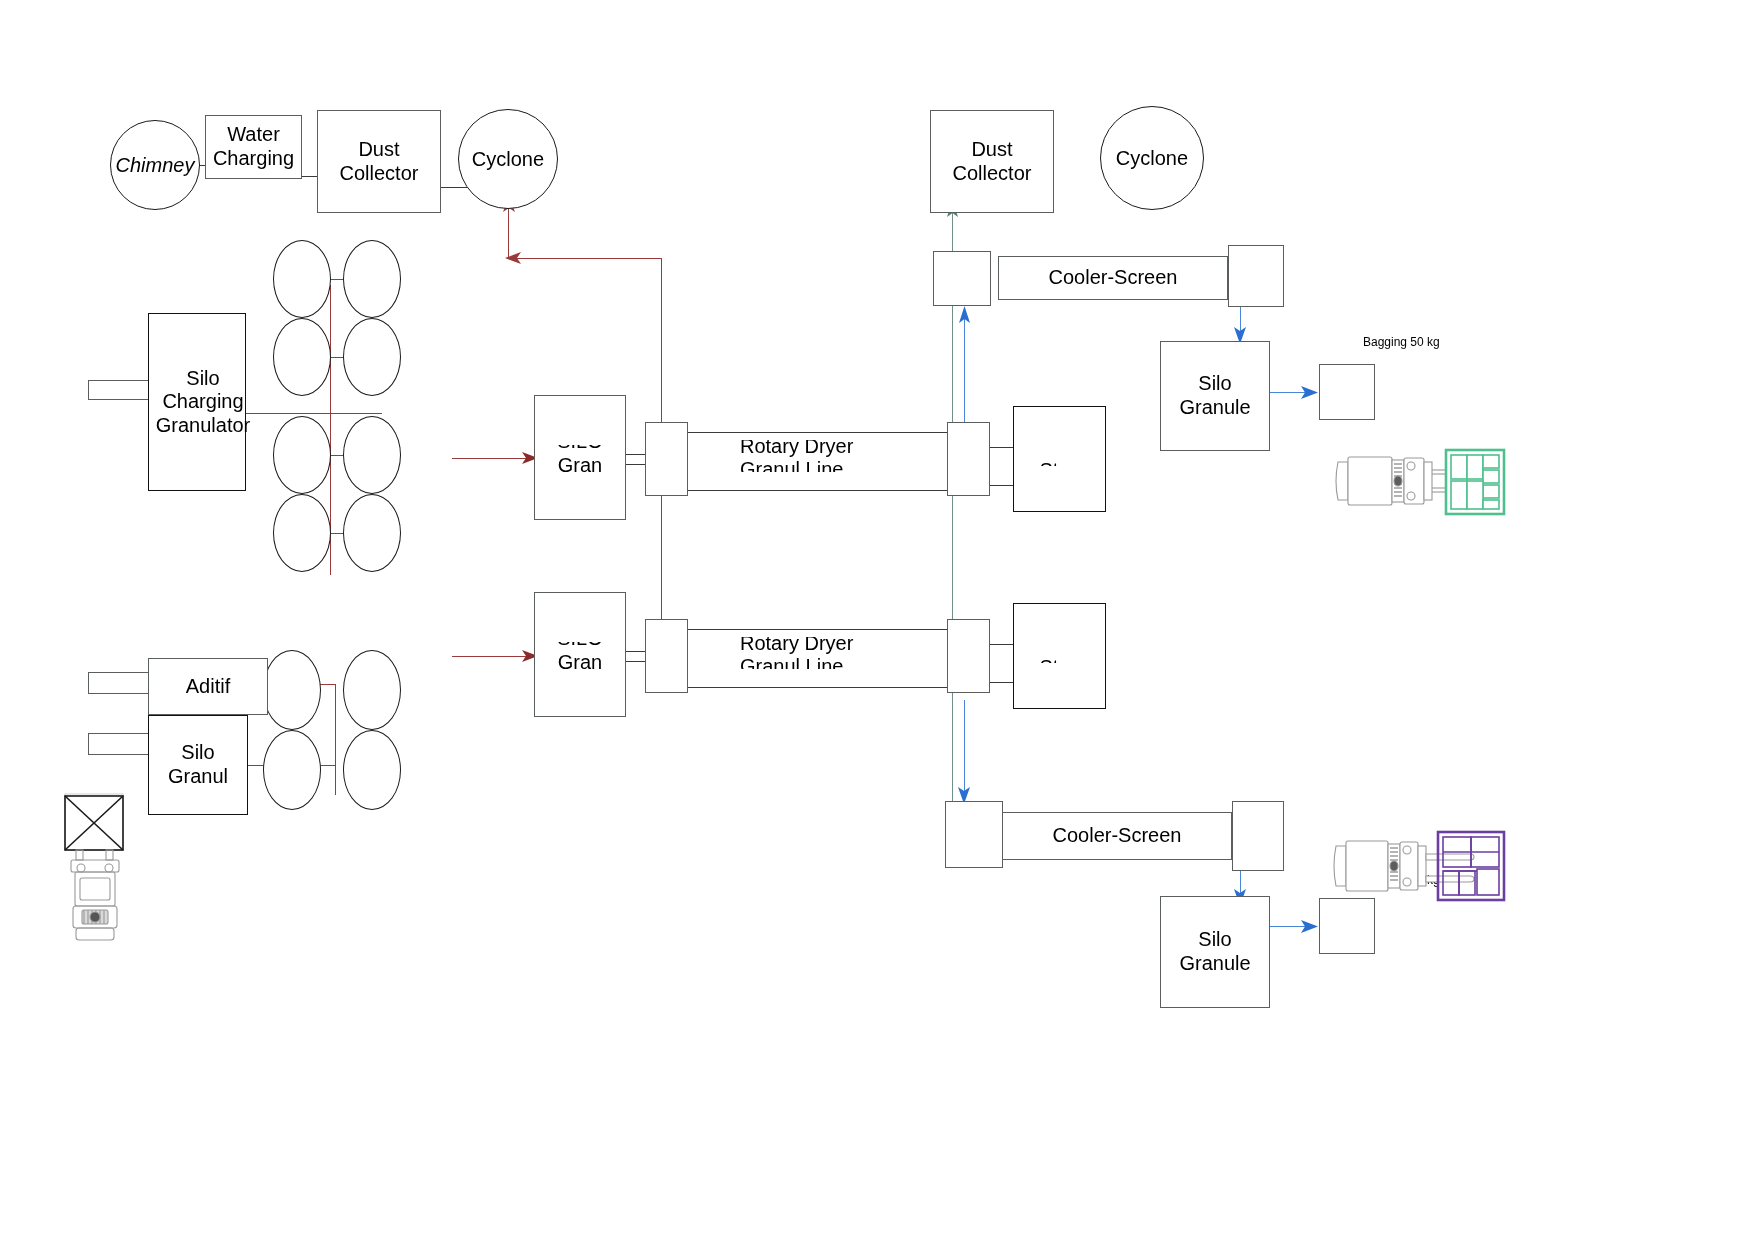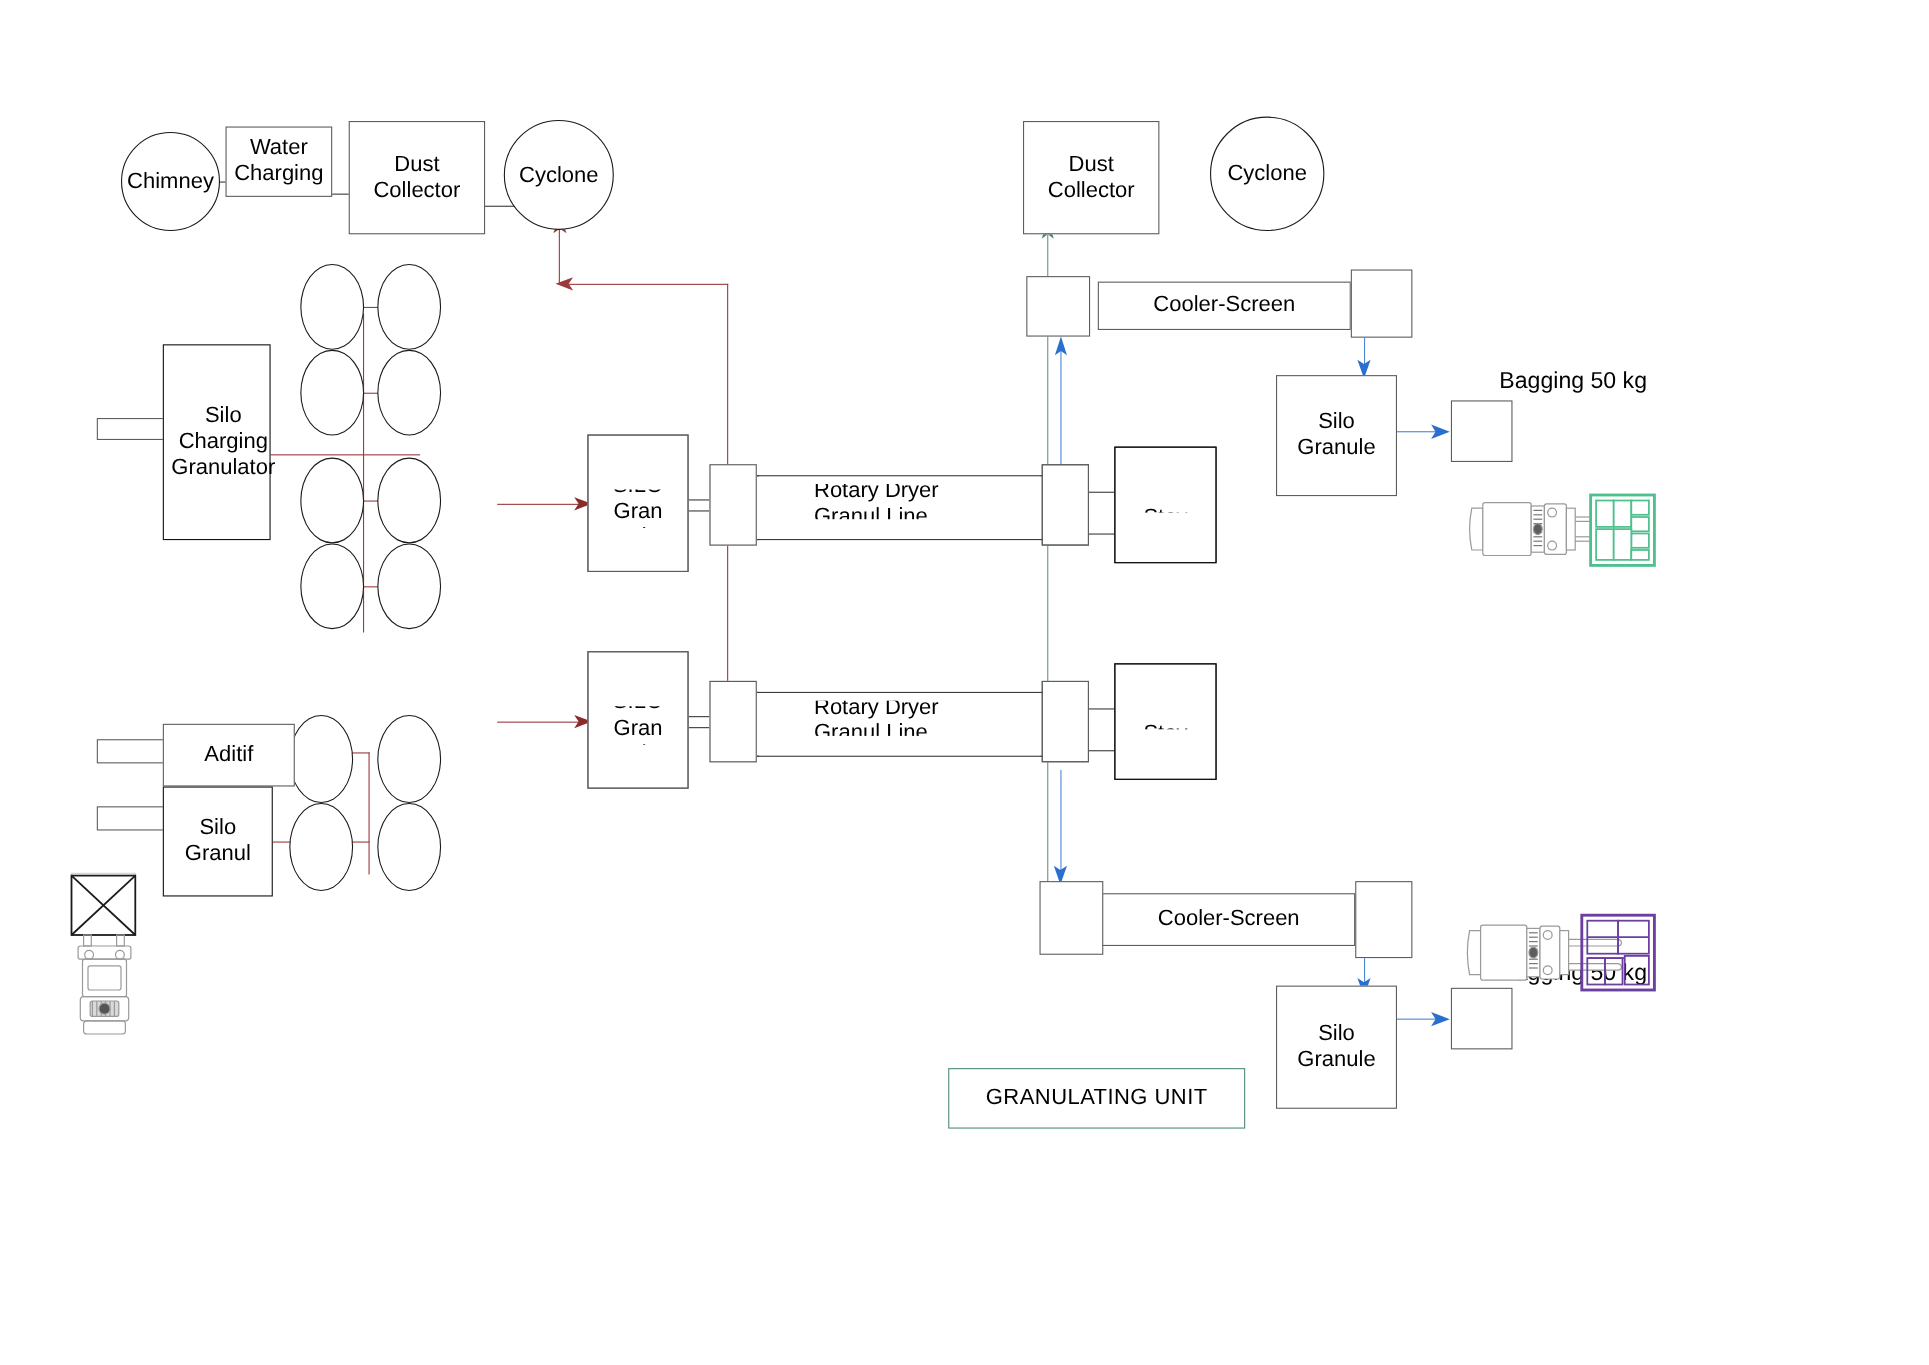--- a/index.html
+++ b/index.html
@@ -52,21 +52,21 @@
     border:1.5px solid #5a5f5c;
     z-index:18;
   }
   .lineh{position:absolute;height:0;border-top:1.4px solid #3a3a3a;z-index:10;}
   .redh{position:absolute;height:0;border-top:1.4px solid #9b3a3a;z-index:12;}
   .redv{position:absolute;width:0;border-left:1.4px solid #9b3a3a;z-index:12;}
   .blue{position:absolute;z-index:14;}
   .teal{position:absolute;width:0;border-left:1.3px solid #6f8f88;z-index:11;}
   .label{
     position:absolute;
-    font-size:21px;color:#000;
+    font-size:12px;color:#000;
     white-space:nowrap;
     z-index:25;
   }
   .unitbox{
     position:absolute;
     box-sizing:border-box;
     border:1.6px solid #4e8a7d;
     background:#ffffff;
     display:flex;align-items:center;justify-content:center;
     font-size:20px;color:#000;letter-spacing:.4px;
@@ -83,21 +83,21 @@
 </style>
 </head>
 <body>
 
 <div id="canvas">
 
   <div class="lineh" style="left:176px;top:165px;width:36px;"></div>
   <div class="lineh" style="left:300px;top:176px;width:20px;"></div>
   <div class="lineh" style="left:440px;top:187px;width:30px;"></div>
 
-  <div class="circle" style="left:110px;top:120px;width:90px;height:90px;">
+  <div class="circle" style="left:110px;top:120px;width:90px;height:90px;font-style:italic;">
     <span>Chimney</span>
   </div>
 
   <div class="node" style="left:205px;top:115px;width:97px;height:64px;">
     <span>Water
 Charging</span>
   </div>
 
   <div class="node" style="left:317px;top:110px;width:124px;height:103px;">
     <span>Dust
@@ -390,23 +390,20 @@
       <rect x="113" y="11" width="28" height="30"></rect>
       <rect x="141" y="11" width="28" height="30"></rect>
       <line x1="113" y1="26" x2="169" y2="26"></line>
       <rect x="113" y="45" width="16" height="24"></rect>
       <rect x="129" y="45" width="16" height="24"></rect>
       <rect x="147" y="43" width="22" height="26"></rect>
       <line x1="113" y1="45" x2="147" y2="45"></line>
     </g>
   </svg>
 
-  <div class="unitbox" style="left:862px;top:971px;width:270px;height:55px;">
-    <span>GRANULATING UNIT</span>
-  </div>
 
   <div class="clipbox" style="left:536px;top:397px;width:88px;height:48px;"></div>
   <div class="clipbox" style="left:536px;top:480px;width:88px;height:38px;"></div>
   <div class="clipbox" style="left:536px;top:594px;width:88px;height:48px;"></div>
   <div class="clipbox" style="left:536px;top:677px;width:88px;height:38px;"></div>
 
   <div class="clipbox" style="left:690px;top:400px;width:256px;height:40px;"></div>
   <div class="clipbox" style="left:690px;top:472px;width:256px;height:30px;"></div>
   <div class="clipbox" style="left:690px;top:597px;width:256px;height:40px;"></div>
   <div class="clipbox" style="left:690px;top:669px;width:256px;height:30px;"></div>

